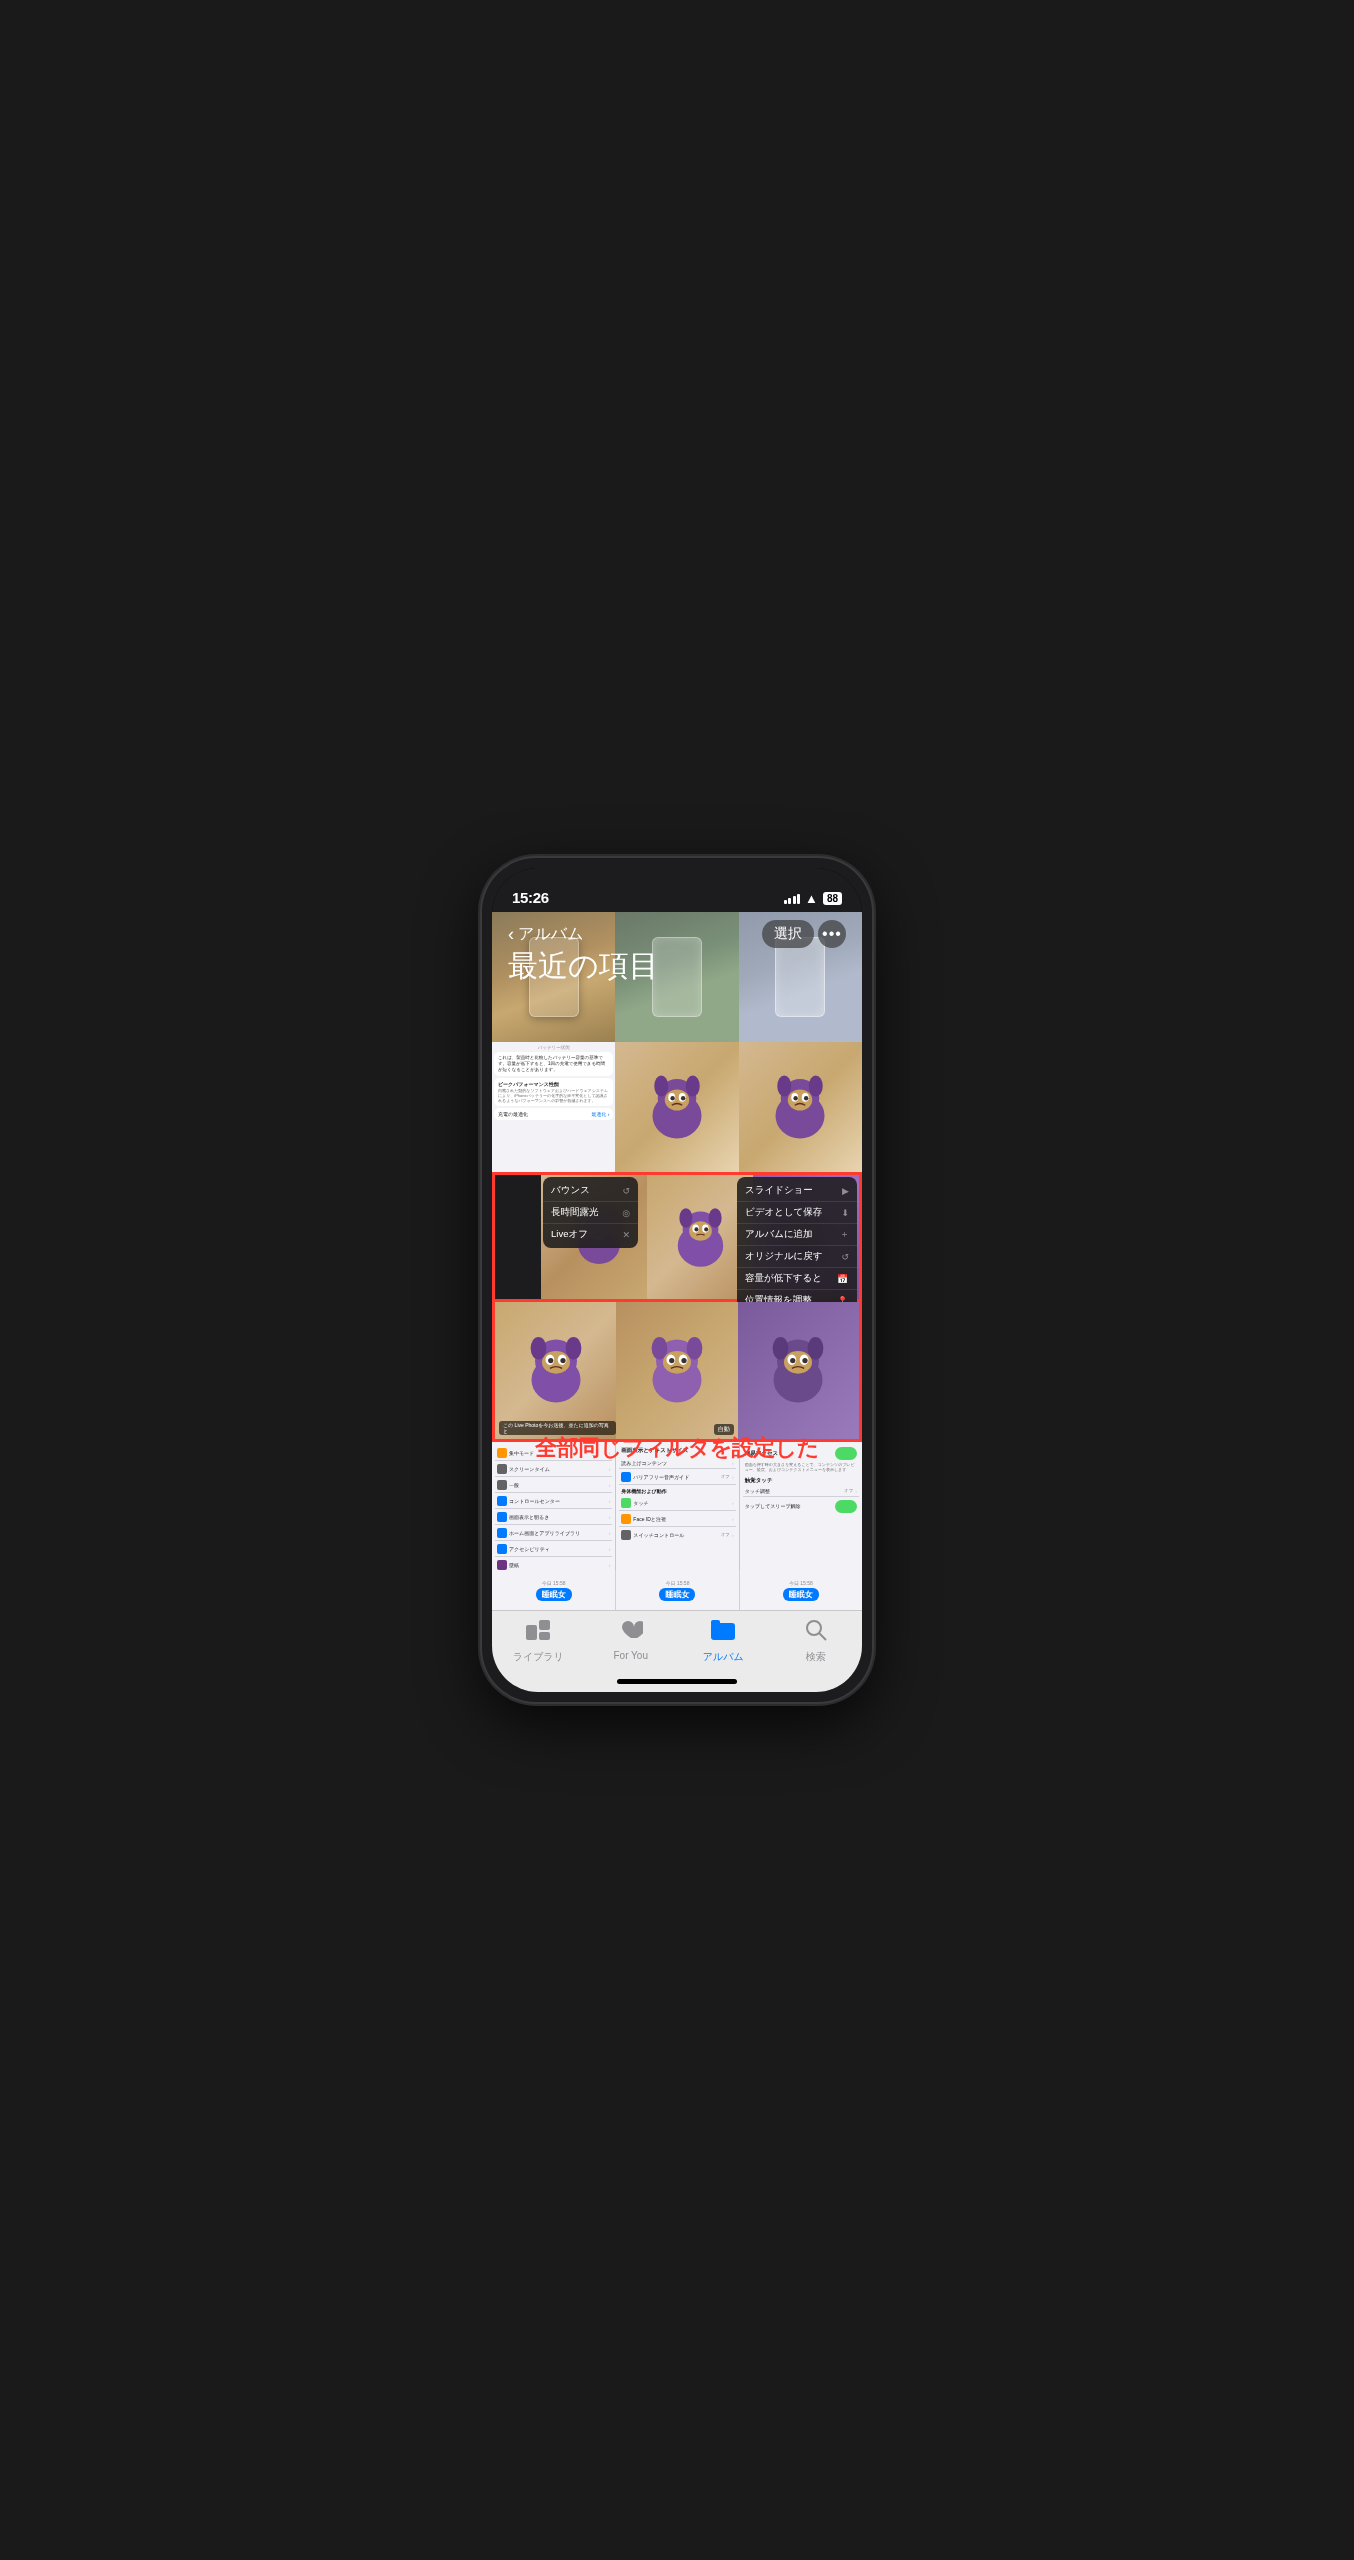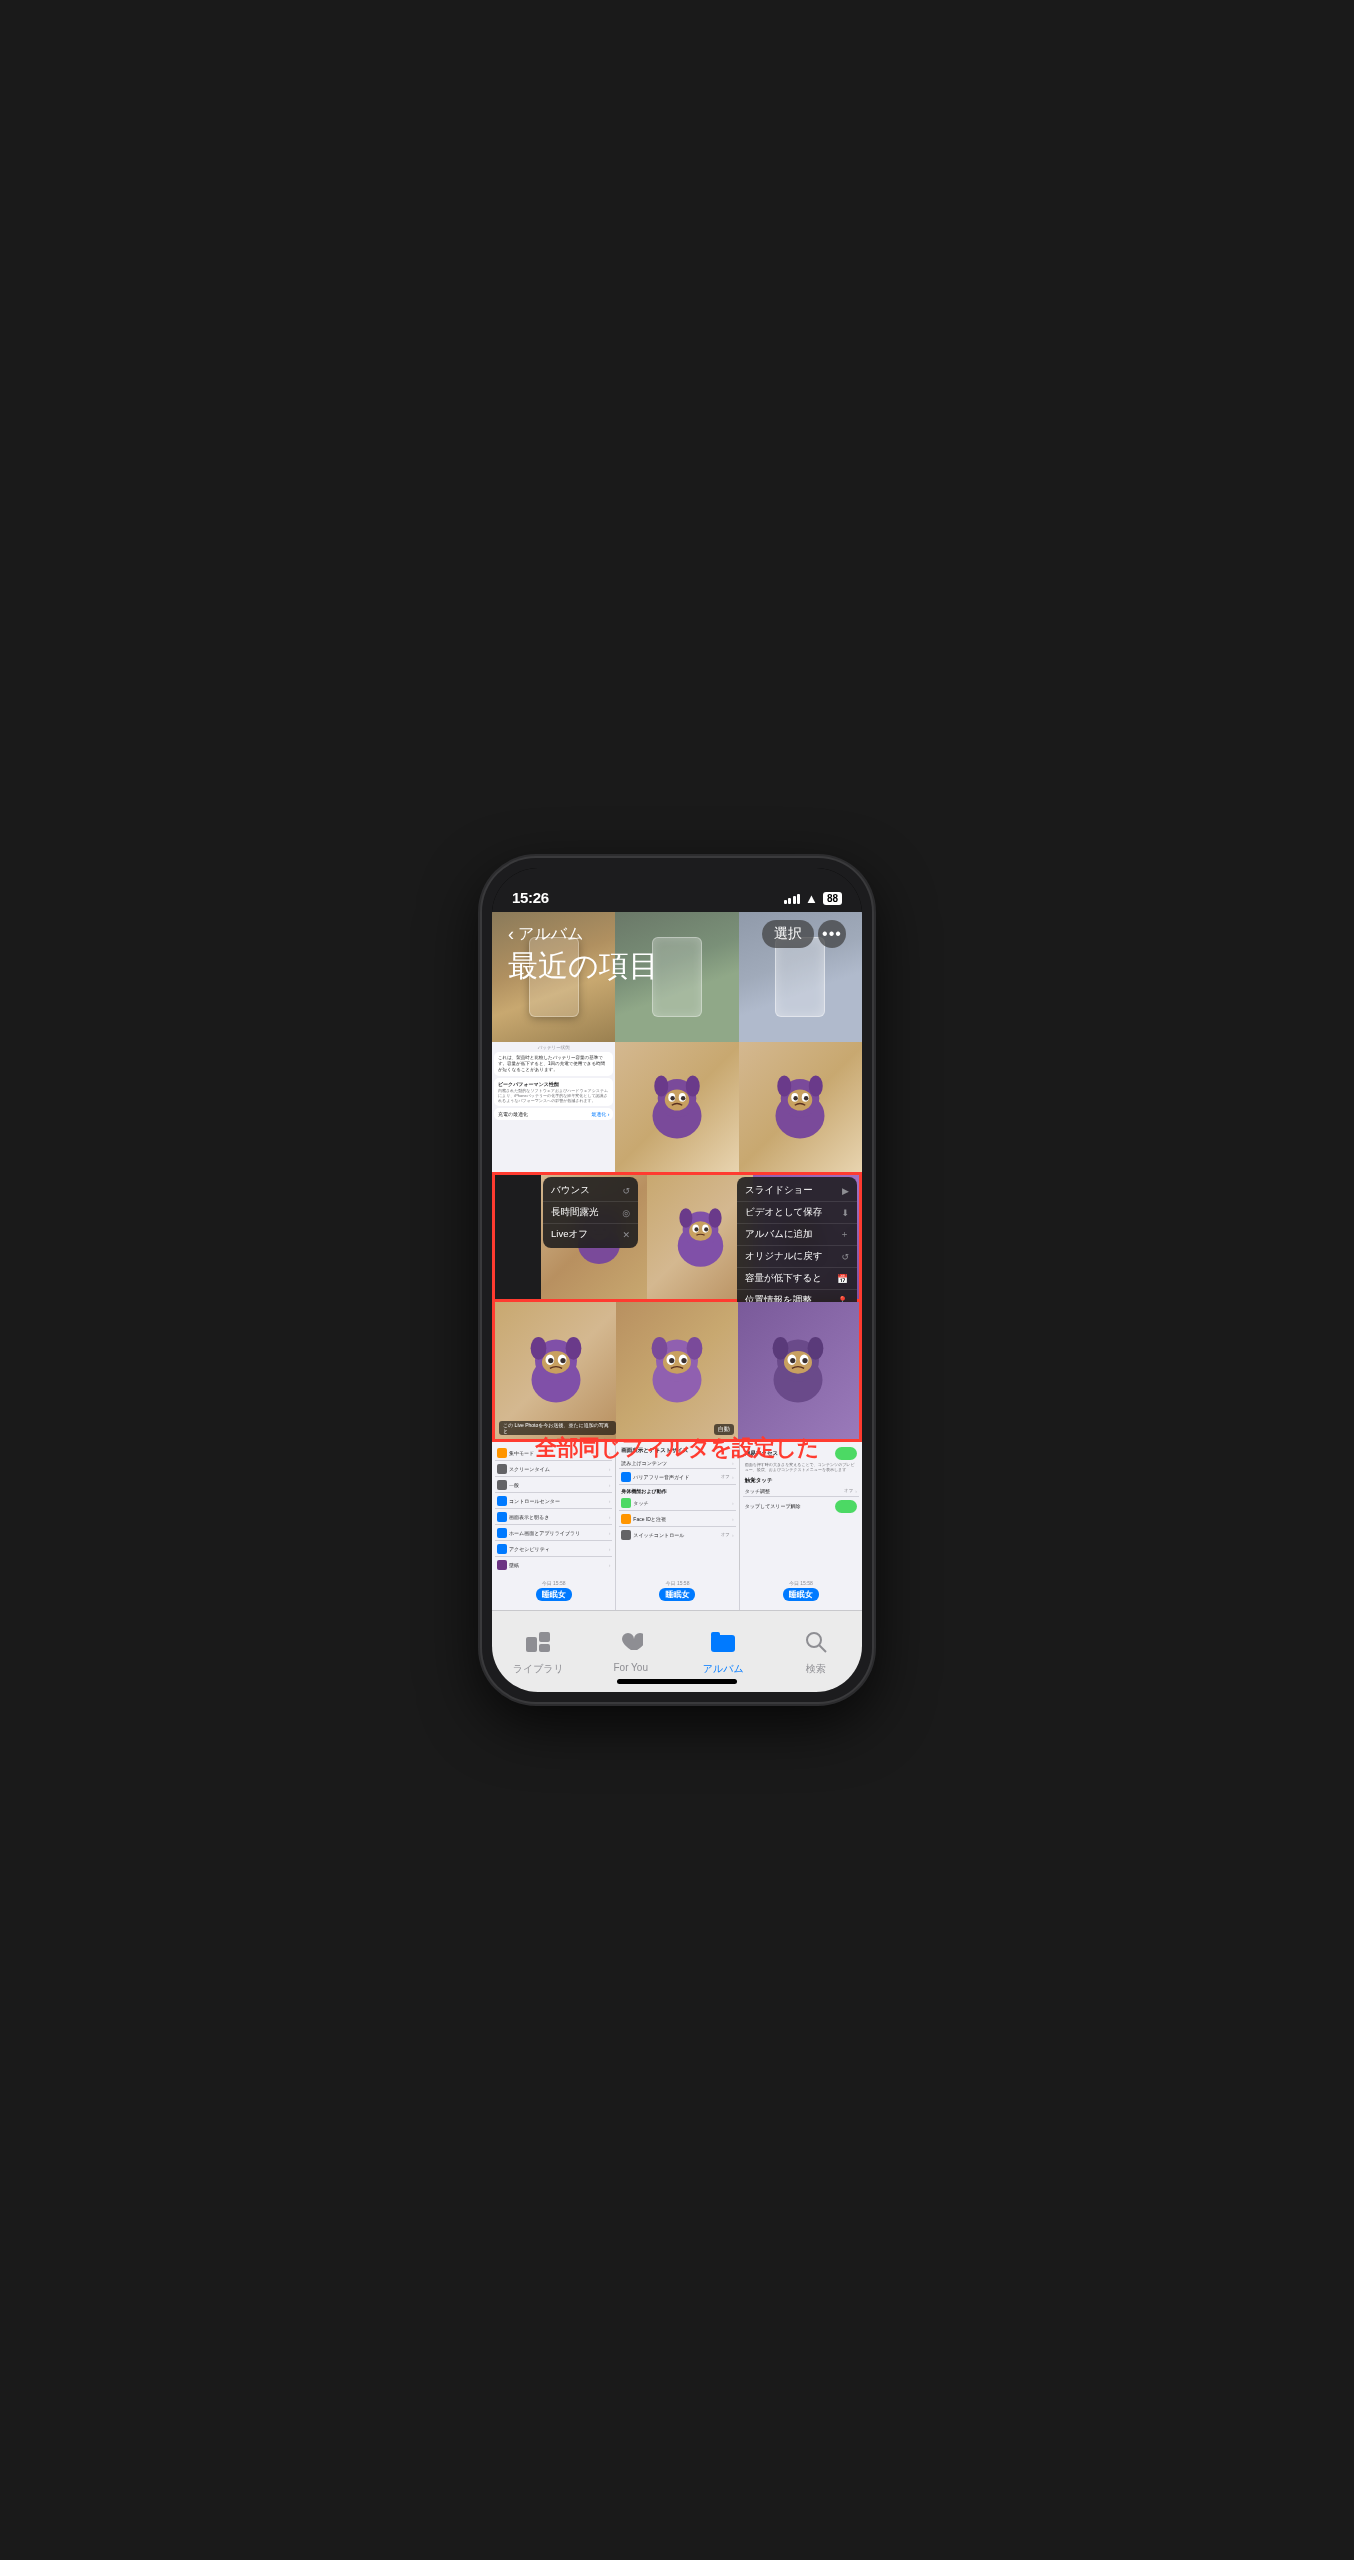--- a/index.html
+++ b/index.html
@@ -166,21 +166,21 @@
     .tab-bar {
       position: absolute;
       bottom: 0;
       left: 0;
       right: 0;
       height: 82px;
       background: rgba(248,248,248,0.95);
       border-top: 0.5px solid #c8c8cc;
       display: flex;
       align-items: flex-start;
-      padding-top: 20px;
+      padding-top: 8px;
       z-index: 50;
     }
     .tab-item {
       flex: 1;
       display: flex;
       flex-direction: column;
       align-items: center;
       gap: 3px;
     }
     .tab-icon {

